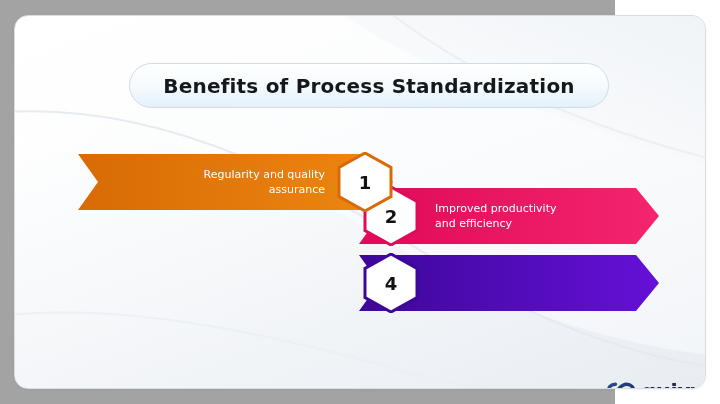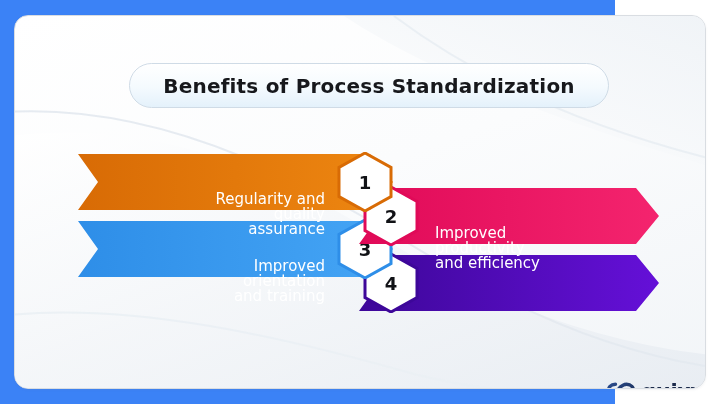--- a/index.html
+++ b/index.html
@@ -11,21 +11,21 @@
     width: 720px;
     height: 404px;
     overflow: hidden;
     font-family: "DejaVu Sans", sans-serif;
   }
 
   #stage {
     position: relative;
     width: 615px;
     height: 404px;
-    background: #3b82f6;
+    background: #a3a3a3;
   }
 
   
   #card {
     position: absolute;
     left: 14px;
     top: 15px;
     width: 692px;
     height: 374px;
     box-sizing: border-box;
@@ -81,25 +81,24 @@
     display: block;
     overflow: visible;
   }
   .banner-label {
     position: absolute;
     top: 0;
     height: 56px;
     display: flex;
     flex-direction: column;
     justify-content: center;
-    font-size: 15px;
+    font-size: 11px;
     line-height: 15px;
     color: #ffffff;
     white-space: pre-line;
-    margin-top: 32px;
   }
   .label-left {
     left: 92px;
     right: 68px;
     text-align: right;
     align-items: flex-end;
   }
   .label-right {
     left: 76px;
     right: 70px;
@@ -219,39 +218,20 @@
       <div class="banner-label label-right">Improved productivity
 and efficiency</div>
       <div class="hex-badge">
         <svg class="hex-svg" viewBox="0 0 60 60">
           <polygon points="30,1 56,15.5 56,44.5 30,59 4,44.5 4,15.5" fill="#FFFFFF" stroke="#E00A58" stroke-width="3"></polygon>
         </svg>
         <span class="hex-num">2</span>
       </div>
     </div>
 
-    <div class="banner" id="banner-3">
-      <svg class="banner-svg" viewBox="0 0 315 56" preserveAspectRatio="none">
-        <defs>
-          <linearGradient id="g3" x1="0" y1="0" x2="1" y2="0">
-            <stop offset="0%" stop-color="#2E8EE8"></stop>
-            <stop offset="100%" stop-color="#45A5F5"></stop>
-          </linearGradient>
-        </defs>
-        <path d="M0,0 L292,0 L315,28 L292,56 L0,56 L20,28 Z" fill="url(#g3)"></path>
-      </svg>
-      <div class="banner-label label-left">Improved orientation
-and training</div>
-      <div class="hex-badge">
-        <svg class="hex-svg" viewBox="0 0 60 60">
-          <polygon points="30,1 56,15.5 56,44.5 30,59 4,44.5 4,15.5" fill="#FFFFFF" stroke="#2E8EE8" stroke-width="3"></polygon>
-        </svg>
-        <span class="hex-num">3</span>
-      </div>
-    </div>
 
     <div class="banner" id="banner-4">
       <svg class="banner-svg" viewBox="0 0 300 56" preserveAspectRatio="none">
         <defs>
           <linearGradient id="g4" x1="0" y1="0" x2="1" y2="0">
             <stop offset="0%" stop-color="#3D0799"></stop>
             <stop offset="100%" stop-color="#6510D8"></stop>
           </linearGradient>
         </defs>
         <path d="M0,0 L277,0 L300,28 L277,56 L0,56 L20,28 Z" fill="url(#g4)"></path>

